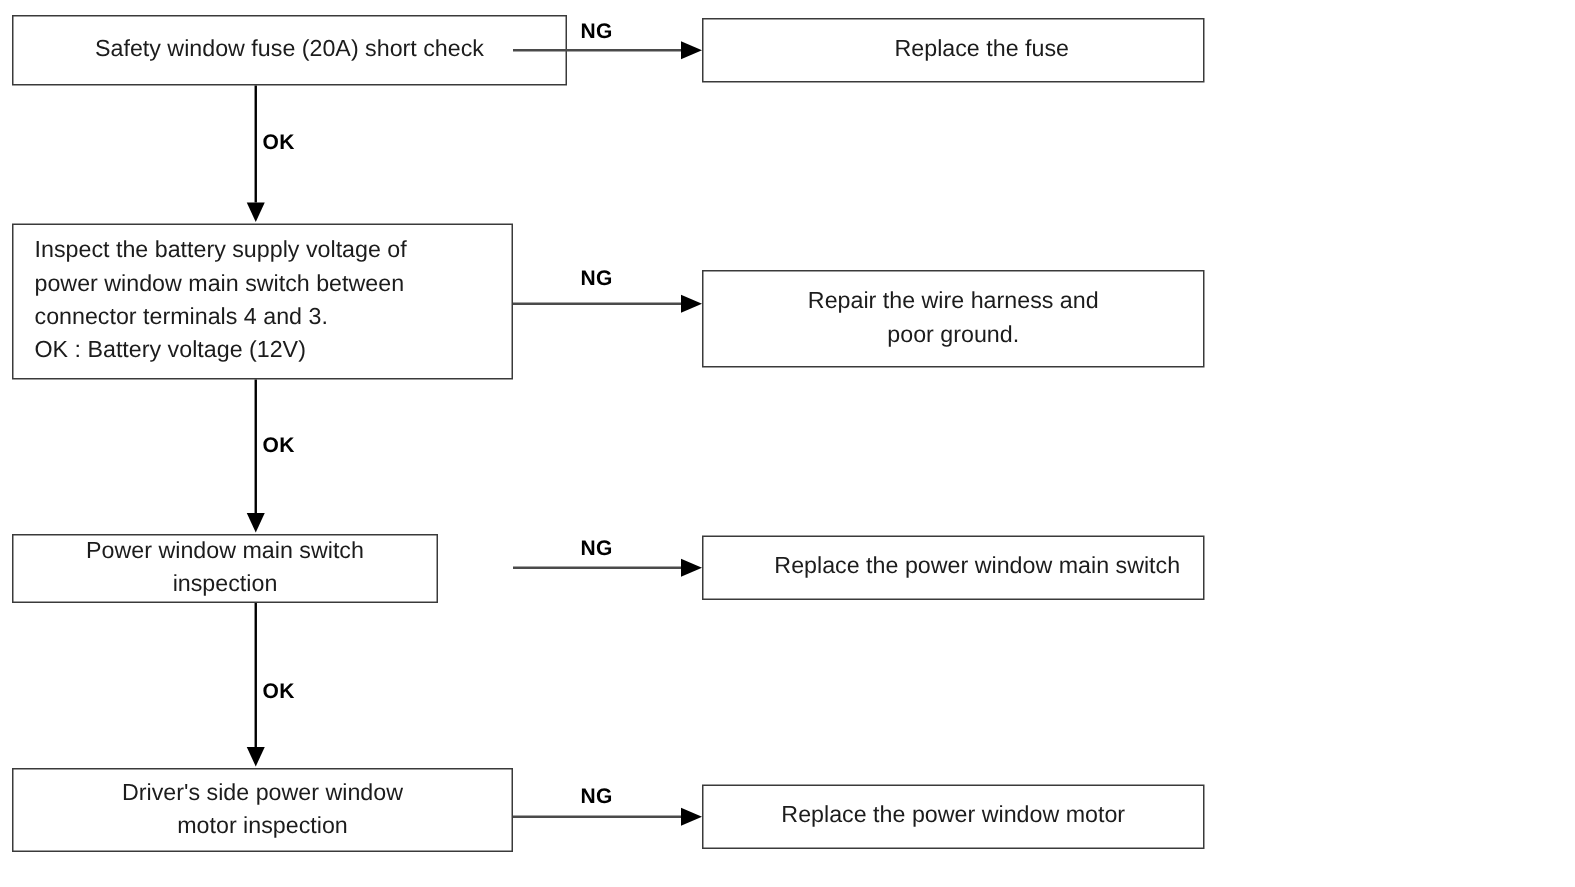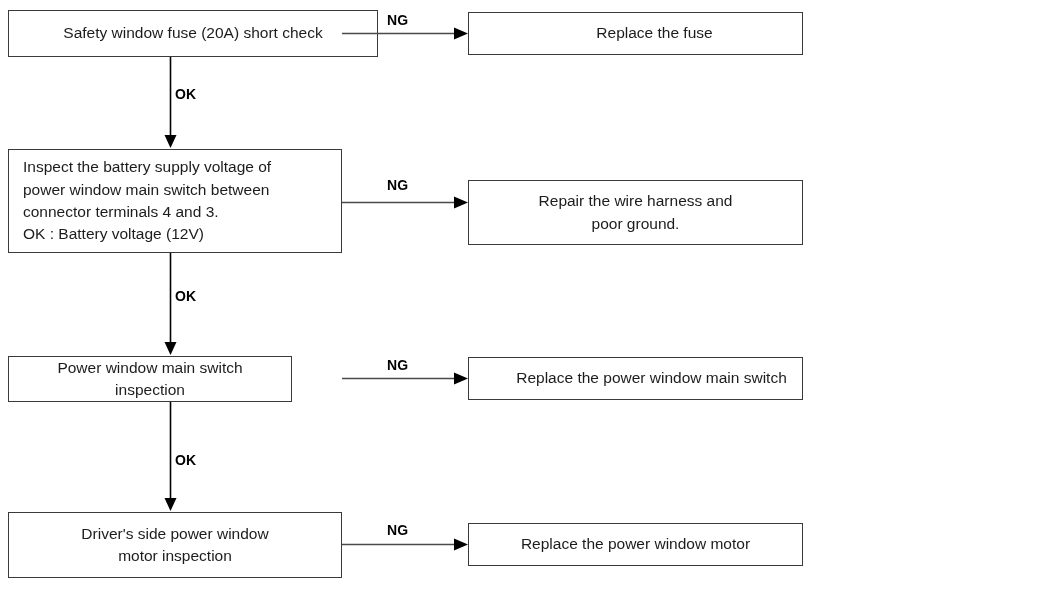--- a/index.html
+++ b/index.html
@@ -149,21 +149,21 @@
 
   <div class="conn" style="left:162px; top:402px; width:18px; height:110px;">
     <svg width="18" height="110" viewBox="0 0 18 110" aria-hidden="true">
       <line x1="8.5" y1="0" x2="8.5" y2="96" stroke="#000000" stroke-width="1.6"></line>
       <polygon points="2.5,96 14.5,96 8.5,109" fill="#000000"></polygon>
     </svg>
   </div>
 
   <div class="edge-label" style="left:175px; top:452px;">OK</div>
 
-  <div class="node center" style="left:8px; top:512px; width:334px; height:66px;">
+  <div class="node center" style="left:8px; top:512px; width:334px; height:56px;">
     <span class="node-text">Driver's side power window
 motor  inspection</span>
   </div>
 
   <div class="conn" style="left:342px; top:529px; width:128px; height:32px;">
     <svg width="128" height="32" viewBox="0 0 128 32" aria-hidden="true">
       <line x1="0" y1="15.5" x2="112" y2="15.5" stroke="#4a4a4a" stroke-width="1.6"></line>
       <polygon points="112,9.5 126,15.5 112,21.5" fill="#000000"></polygon>
     </svg>
   </div>

